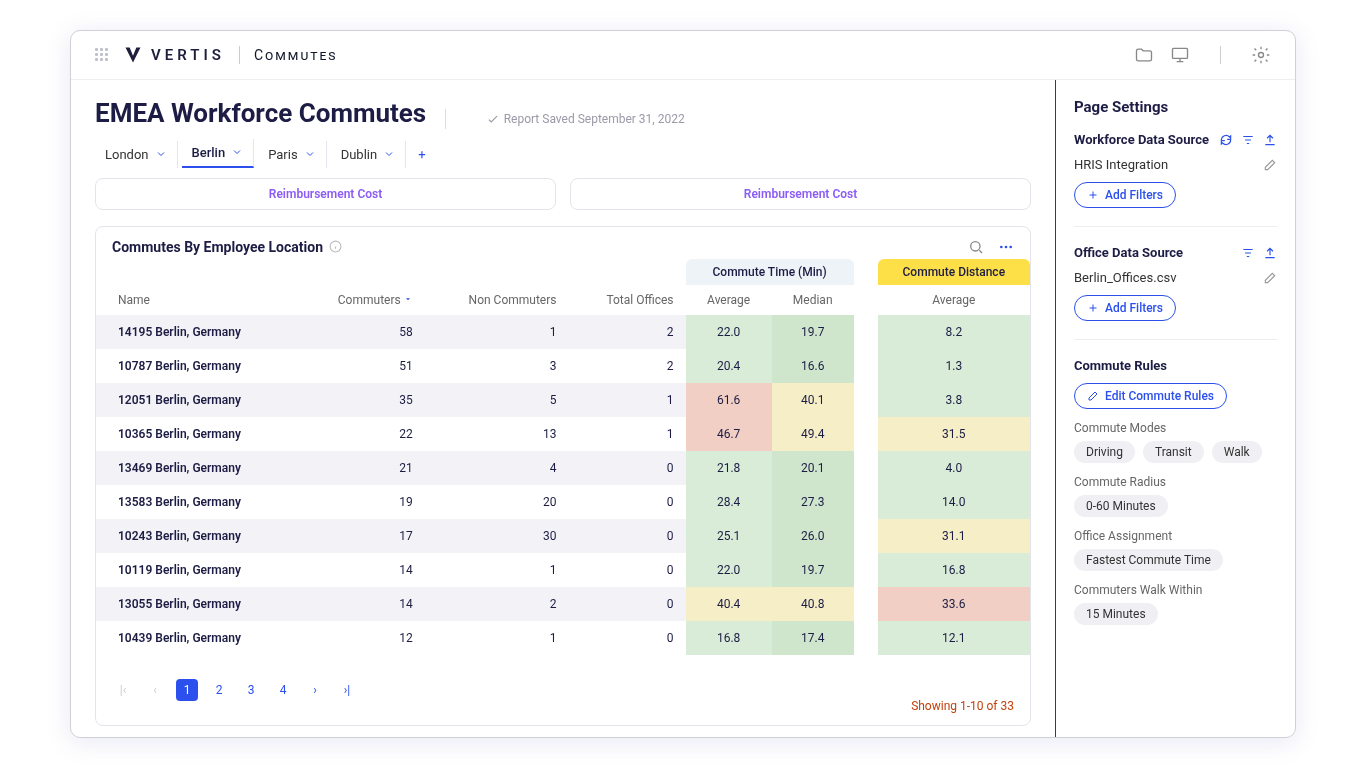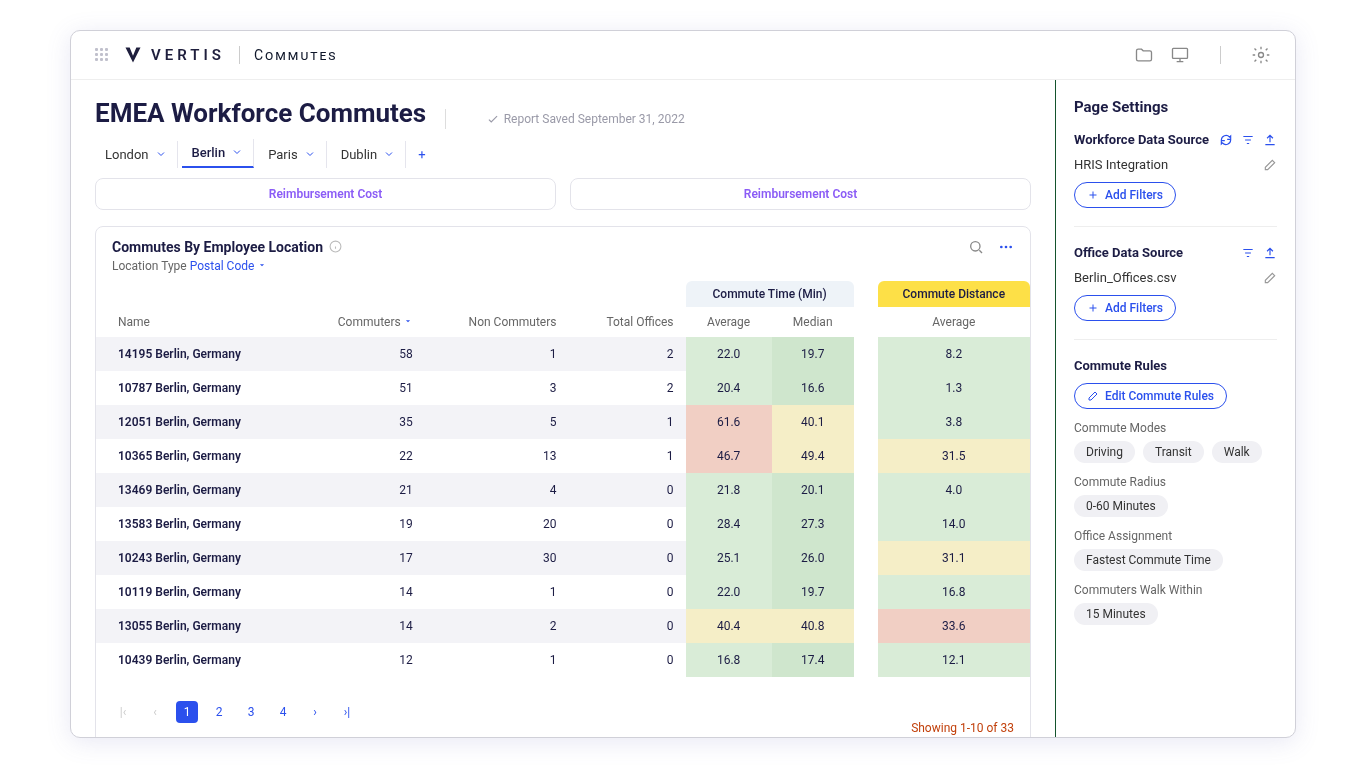--- a/index.html
+++ b/index.html
@@ -186,26 +186,20 @@
                   <circle cx="11" cy="11" r="7"></circle>
                   <path d="M21 21l-4-4"></path>
                 </svg>
             <svg viewBox="0 0 24 24" fill="#2b50ed">
                   <circle cx="5" cy="12" r="2"></circle>
                   <circle cx="12" cy="12" r="2"></circle>
                   <circle cx="19" cy="12" r="2"></circle>
                 </svg>
           </div>
         </div>
-        <div class="panel-sub">
-          <span>Location Type</span>
-          <span class="link"><span>Postal Code</span> <svg viewBox="0 0 24 24" fill="currentColor">
-                  <path d="M7 10l5 5 5-5z"></path>
-                </svg></span>
-        </div>
 
         <table>
           <thead>
             <tr class="grouphead">
               <th colspan="4"></th>
               <th colspan="2" class="g-time">Commute Time (Min)</th>
               <th style="width:6px"></th>
               <th class="g-dist">Commute Distance</th>
             </tr>
             <tr class="colhead">

